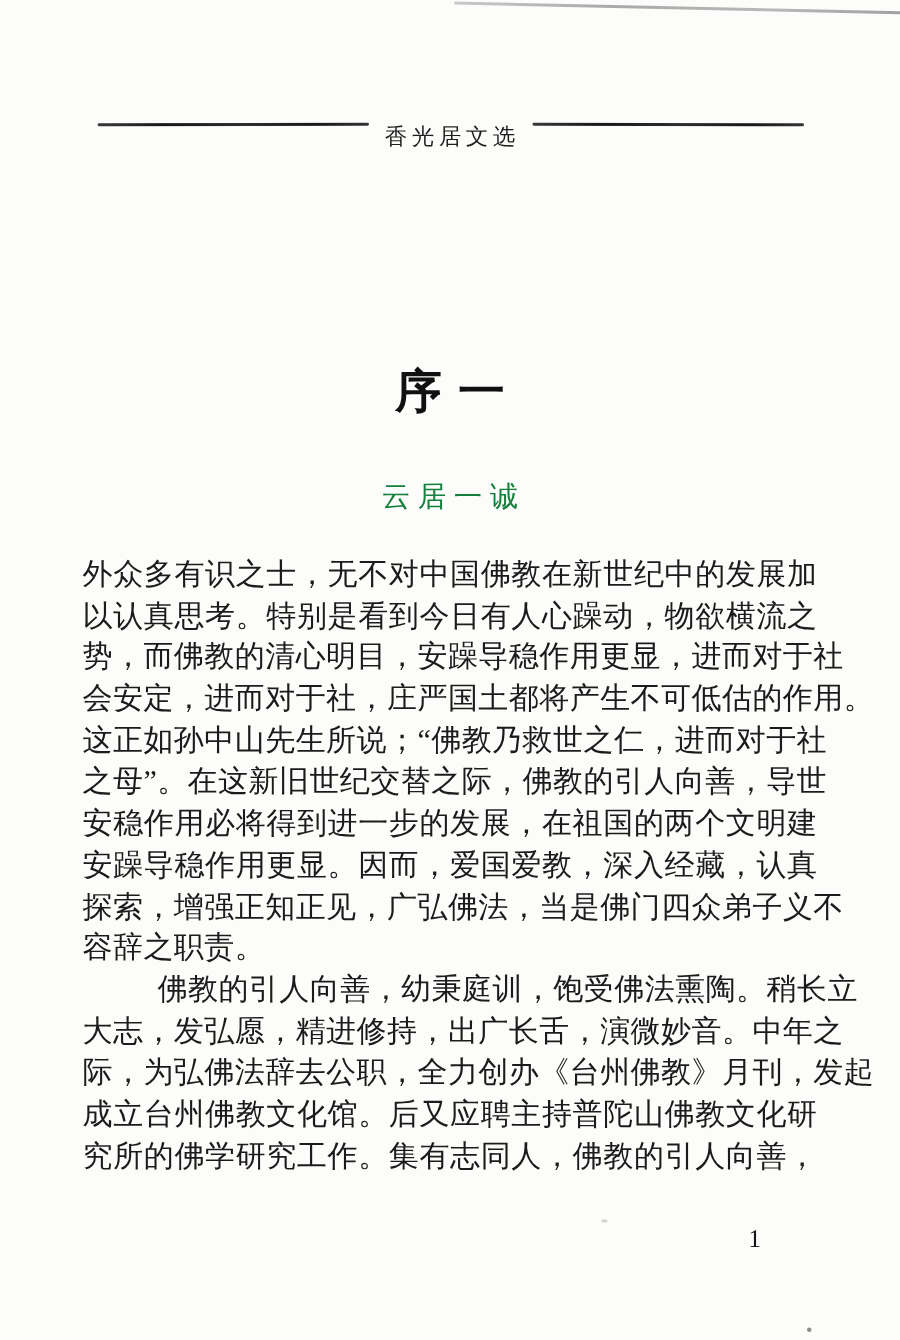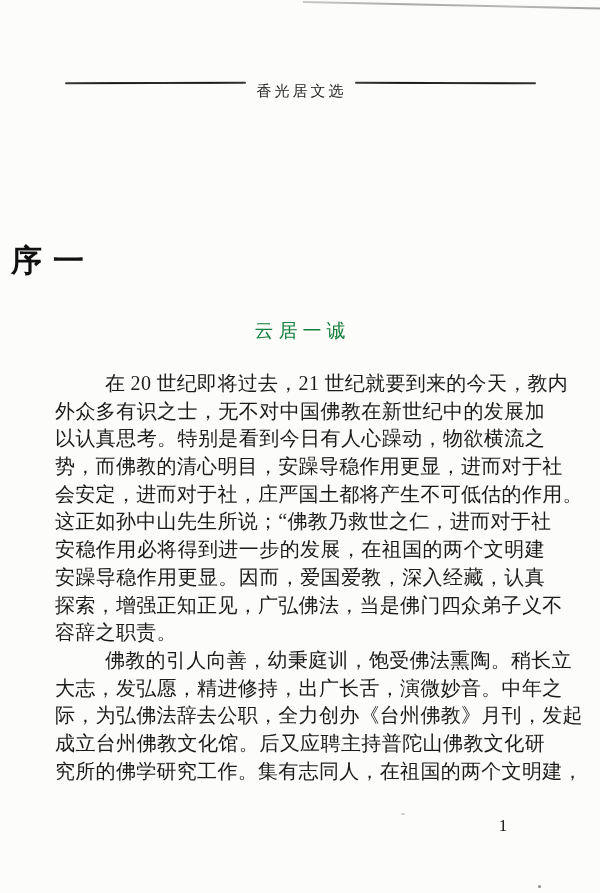--- a/index.html
+++ b/index.html
@@ -47,21 +47,21 @@
     color: #1e1e1e;
     white-space: nowrap;
   }
 
   
   .chapter-title {
     position: absolute;
     left: 0; top: 240px;
     width: 600px;
     margin: 0;
-    text-align: left;
+    text-align: center;
     font-family: Liberation Mono, monospace;
     font-weight: 700;
     font-size: 31px;
     letter-spacing: 11px;
     text-indent: 11px;
     color: #101010;
   }
 
   
   .author {
@@ -128,35 +128,35 @@
     <span class="rh-rule left"></span>
     <span class="running-title">香光居文选</span>
     <span class="rh-rule right"></span>
   </div>
 
   <h1 class="chapter-title">序一</h1>
 
   <div class="author">云居一诚</div>
 
   <div class="body-text">
-      <div class="bline indent">在 20 世纪即将过去，21 世纪就要到来的今天，教内</div>
       <div class="bline">外众多有识之士，无不对中国佛教在新世纪中的发展加</div>
       <div class="bline">以认真思考。特别是看到今日有人心躁动，物欲横流之</div>
       <div class="bline">势，而佛教的清心明目，安躁导稳作用更显，进而对于社</div>
       <div class="bline">会安定，进而对于社，庄严国土都将产生不可低估的作用。</div>
       <div class="bline">这正如孙中山先生所说；“佛教乃救世之仁，进而对于社</div>
+      <div class="bline">之母”。在这新旧世纪交替之际，佛教的引人向善，导世</div>
       <div class="bline">安稳作用必将得到进一步的发展，在祖国的两个文明建</div>
       <div class="bline">安躁导稳作用更显。因而，爱国爱教，深入经藏，认真</div>
       <div class="bline">探索，增强正知正见，广弘佛法，当是佛门四众弟子义不</div>
       <div class="bline short">容辞之职责。</div>
       <div class="bline indent">佛教的引人向善，幼秉庭训，饱受佛法熏陶。稍长立</div>
       <div class="bline">大志，发弘愿，精进修持，出广长舌，演微妙音。中年之</div>
       <div class="bline">际，为弘佛法辞去公职，全力创办《台州佛教》月刊，发起</div>
       <div class="bline">成立台州佛教文化馆。后又应聘主持普陀山佛教文化研</div>
-      <div class="bline">究所的佛学研究工作。集有志同人，在祖国的两个文明建，</div>
+      <div class="bline">究所的佛学研究工作。集有志同人，佛教的引人向善，</div>
     </div>
 
   <div class="page-number">1</div>
 
   <div class="speck-1"></div>
   <div class="speck-2"></div>
 
 </div>
 
 </body></html>

